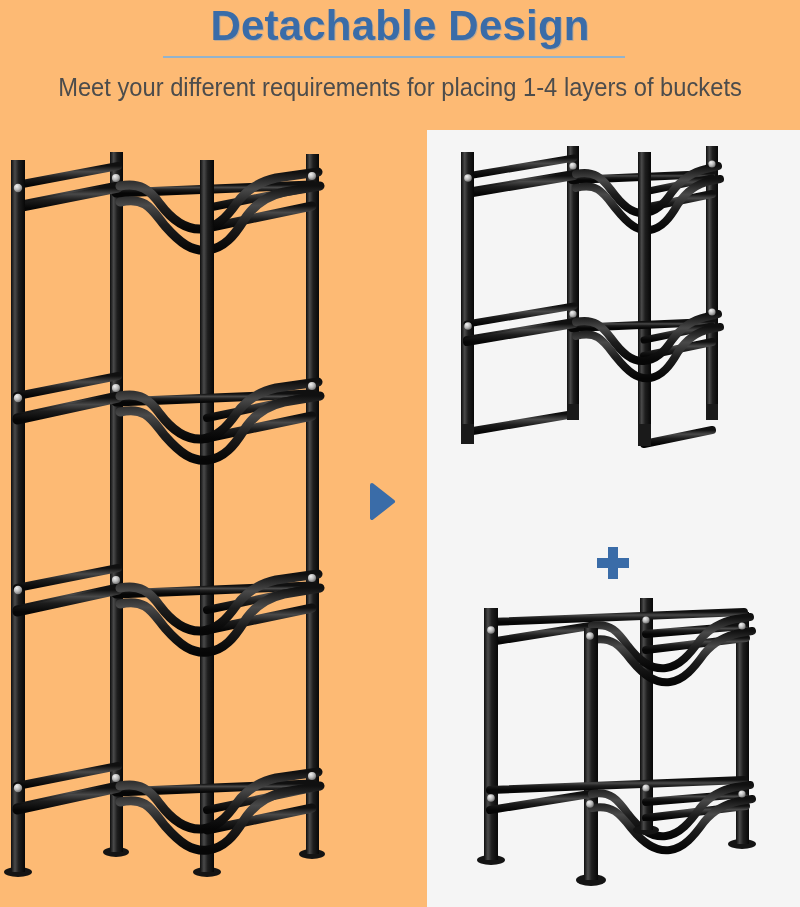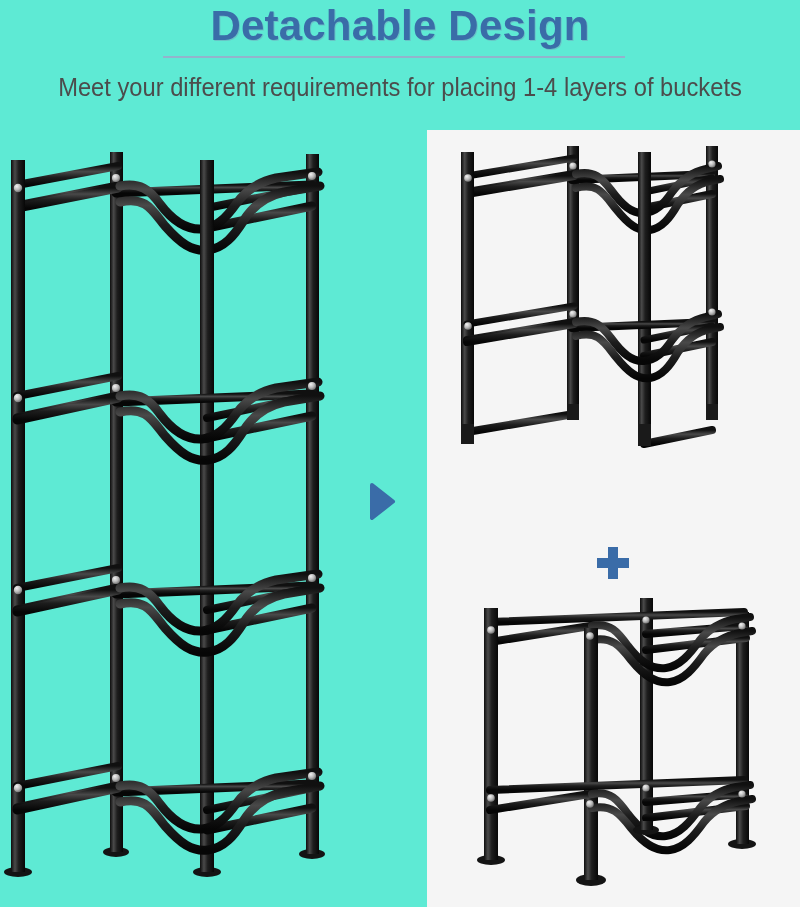--- a/index.html
+++ b/index.html
@@ -8,21 +8,21 @@
     background: #ffffff;
   }
   body {
     font-family: "Liberation Sans", sans-serif;
     -webkit-font-smoothing: antialiased;
   }
   #page {
     position: relative;
     width: 800px;
     height: 907px;
-    background: #5eead4;
+    background: #fdba74;
     overflow: hidden;
   }
 
   
   .header {
     position: absolute;
     left: 0;
     top: 0;
     width: 800px;
     height: 130px;

